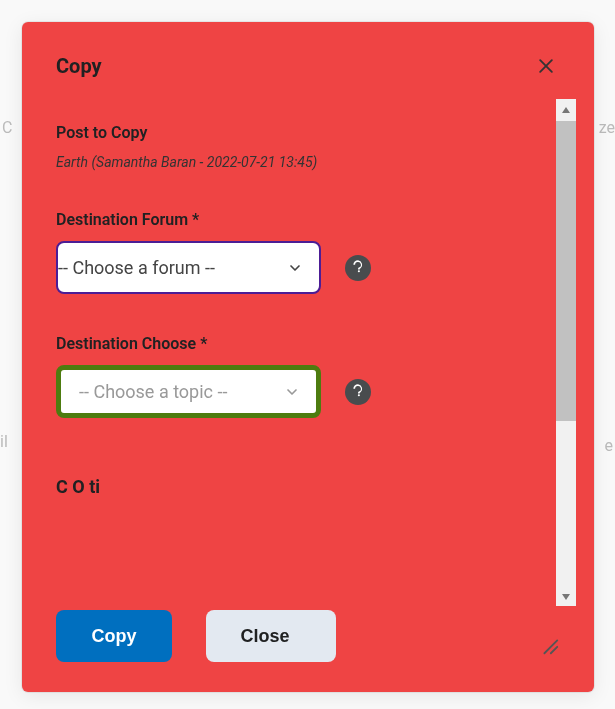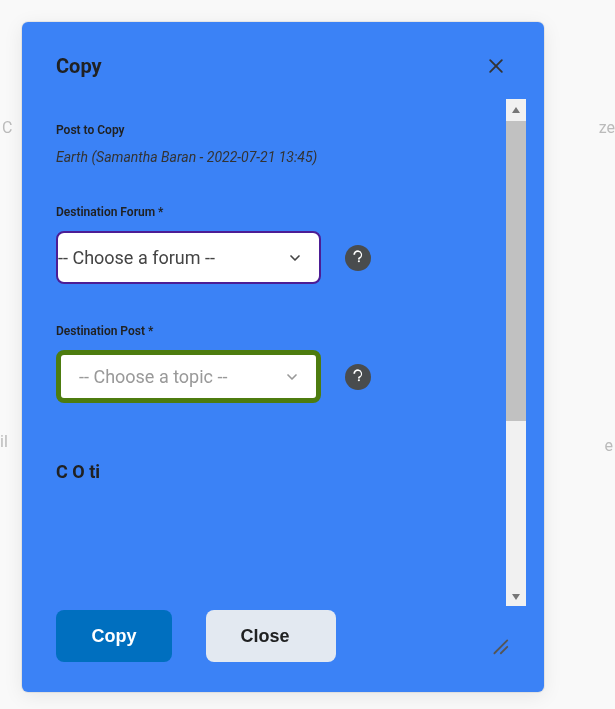--- a/index.html
+++ b/index.html
@@ -13,22 +13,22 @@
   }
   .bg-text {
     position: absolute;
     color: #bbb;
     font-size: 16px;
     z-index: 0;
   }
   .modal {
     position: absolute;
     left: 22px; top: 22px;
-    width: 522px; height: 670px;
-    background: #3b82f6;
+    width: 572px; height: 670px;
+    background: #ef4444;
     border-radius: 6px;
     box-shadow: 0 0 0 1px rgba(0,0,0,0.06), 0 4px 20px rgba(0,0,0,0.08);
     z-index: 10;
     display: flex;
     flex-direction: column;
   }
   .modal-header {
     padding: 32px 34px 10px 34px;
     display: flex;
     align-items: flex-start;
@@ -77,21 +77,21 @@
     background: #c1c1c1;
   }
   .scroll-spacer { flex: 1; }
   .content {
     padding: 30px 60px 0 0;
     height: 100%;
     overflow: hidden;
   }
   .section { margin-bottom: 40px; }
   .field-label {
-    font-size: 12px;
+    font-size: 16px;
     font-weight: 600;
     color: #202122;
     margin-bottom: 12px;
   }
   .post-value {
     font-size: 14px;
     font-style: italic;
     color: #333;
   }
   .select-row {
@@ -231,21 +231,21 @@
               <svg viewBox="0 0 24 24" fill="currentColor">
                   <path d="M12 2a8 8 0 0 0-8 8h3a5 5 0 1 1 6.5 4.77C12.6 15.1 12 15.9 12 17v1h3v-.6c0-.5.3-.9.9-1.2A8 8 0 0 0 12 2z"></path>
                   <circle cx="13.5" cy="21" r="1.8"></circle>
                 </svg>
             </span>
           </div>
         </div>
       </div>
 
       <div class="section">
-        <div class="field-label">Destination Post *</div>
+        <div class="field-label">Destination Choose *</div>
         <div class="select-row">
           <div class="select disabled-look">
             <span>-- Choose a topic --</span>
             <span class="chev" style="color:#999">
               <svg viewBox="0 0 24 24" fill="none" stroke="currentColor" stroke-width="2.5" stroke-linecap="round" stroke-linejoin="round">
                   <polyline points="6 9 12 15 18 9"></polyline>
                 </svg>
             </span>
           </div>
           <div class="help-icon">

